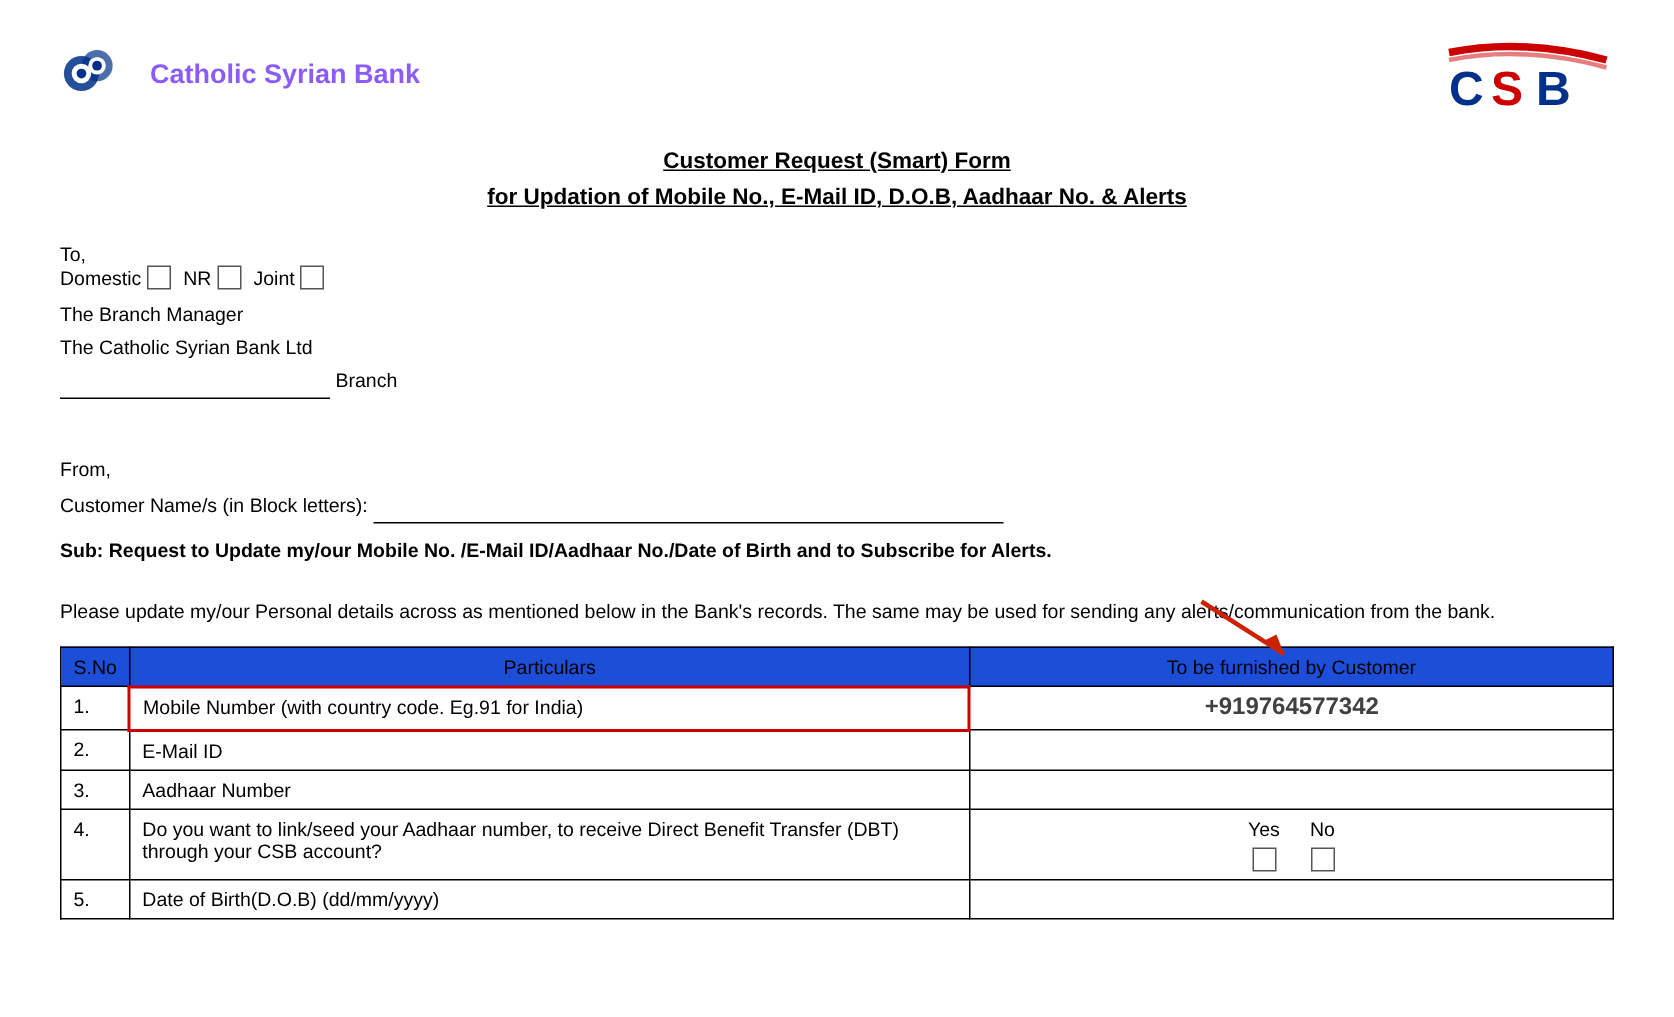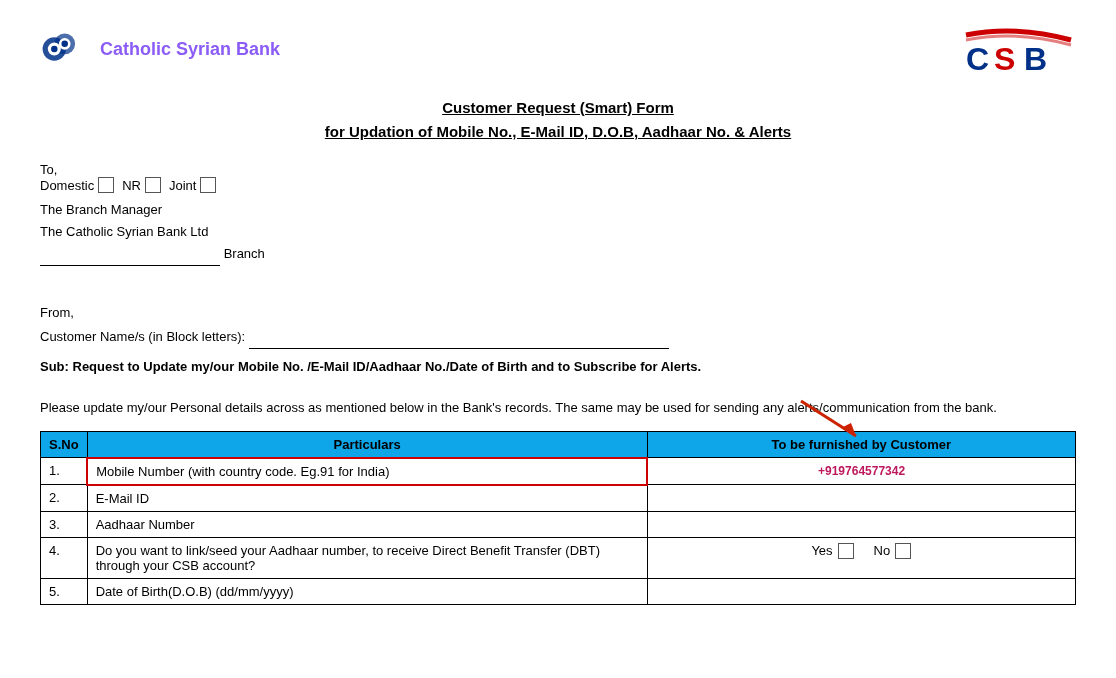--- a/index.html
+++ b/index.html
@@ -104,42 +104,43 @@
       width: 100%;
       border-collapse: collapse;
       font-size: 13px;
     }
     table th, table td {
       border: 1px solid #000;
       padding: 5px 8px;
       vertical-align: top;
     }
     table th {
-      background: #0ea5e9;
-      font-weight: bold;
+      background: #1d4ed8;
+      font-weight: normal;
       text-align: center;
     }
     .sno-col { width: 45px; text-align: left; }
     .particular-col { width: 560px; }
     .furnished-col { text-align: center; }
     .phone-value {
-      color: #be185d;
-      font-weight: bold;
-      font-size: 12px;
+      color: #404040;
+      font-weight: bold;
+      font-size: 16px;
     }
     .yes-no-row {
       display: flex;
       align-items: center;
       gap: 20px;
       justify-content: center;
     }
     .yn-item {
       display: flex;
       align-items: center;
       gap: 5px;
+      flex-direction: column;
     }
     .highlight-border {
       border: 2px solid #cc0000 !important;
     }
   </style>
 </head>
 <body>
 
 <div class="header">
 

